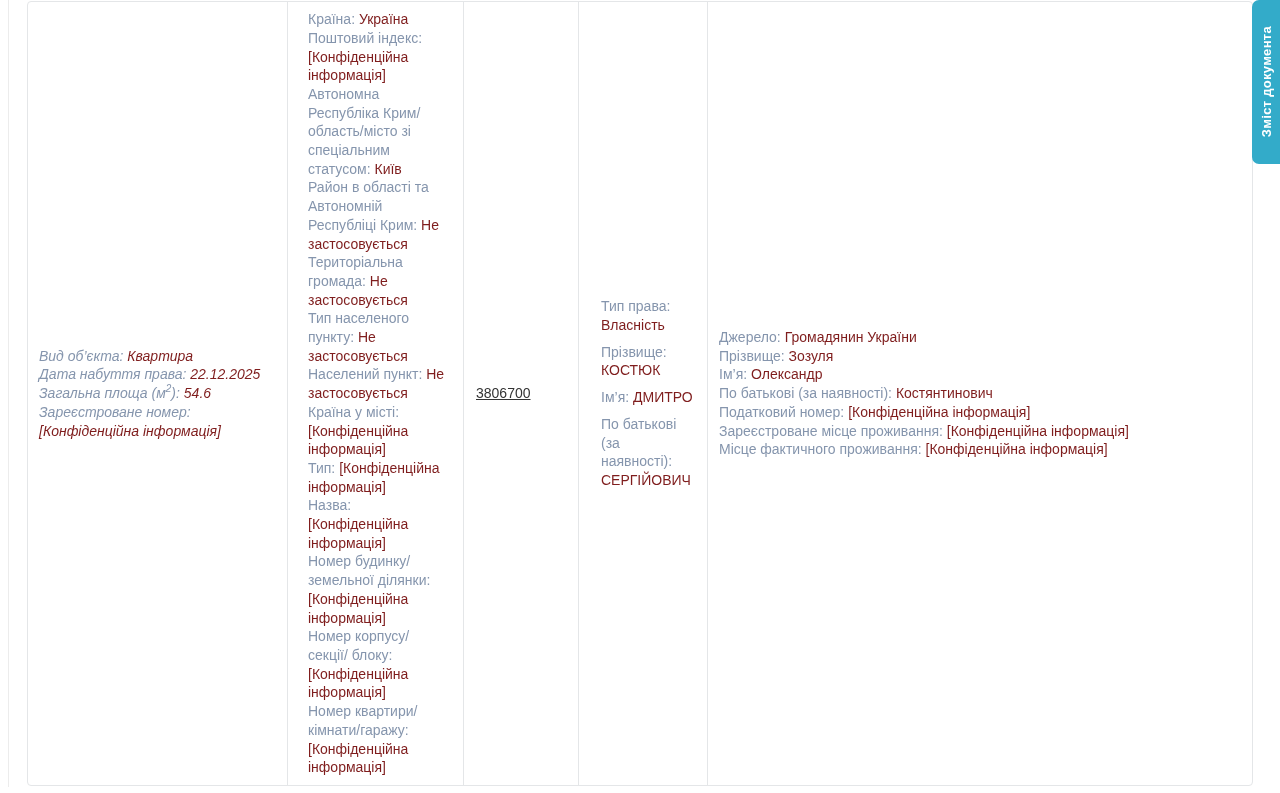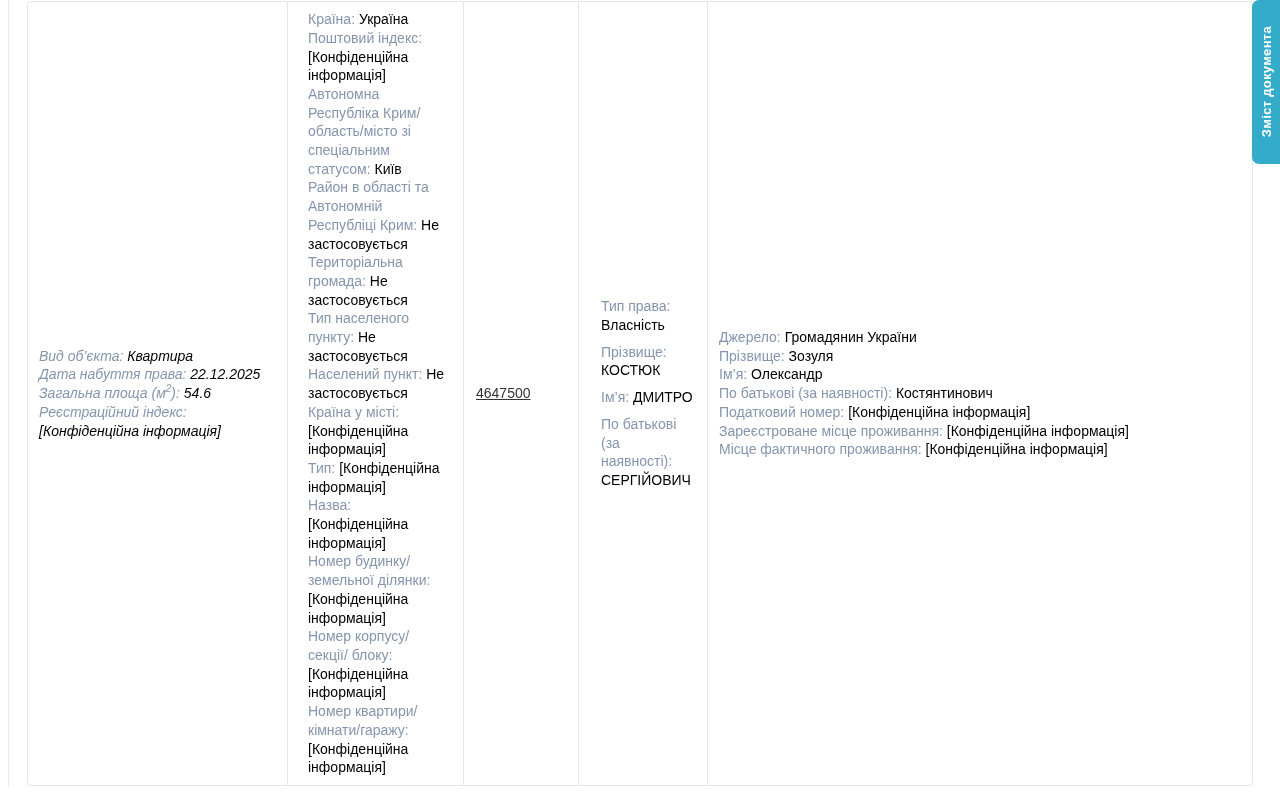--- a/index.html
+++ b/index.html
@@ -43,21 +43,21 @@
     border-right: 1px solid #e4e6e8;
   }
   .cell:last-child { border-right: none; }
   .c1 { width: 260px; padding: 10px 11px; font-style: italic; }
   .c2 { width: 176px; padding: 10px 15px 10px 20px; }
   .c3 { width: 115px; padding: 10px 12px; }
   .c4 { width: 129px; padding: 10px 14px 10px 22px; gap: 8px; }
   .c5 { flex: 1; padding: 10px 11px; }
   .field { margin: 0; }
   .lbl { color: #8595ad; text-align: center; }
-  .val { color: #000000; }
+  .val { color: #7f1d1d; }
   sup { font-size: 10px; line-height: 0; }
   .doc-link {
     color: #333333;
     text-decoration: underline;
     cursor: pointer;
   }
   .toc-tab {
     position: absolute;
     right: 0;
     top: 0;
@@ -95,21 +95,21 @@
     </div>
     <div class="field">
       <span class="lbl">Дата набуття права:</span>
       <span class="val">22.12.2025</span>
     </div>
     <div class="field">
       <span class="lbl"><span>Загальна площа (м</span><sup>2</sup><span>):</span></span>
       <span class="val">54.6</span>
     </div>
     <div class="field">
-      <span class="lbl">Реєстраційний індекс:</span>
+      <span class="lbl">Зареєстроване номер:</span>
       <span class="val">[Конфіденційна інформація]</span>
     </div>
   </div>
 
   <div class="cell c2">
     <div class="field">
       <span class="lbl">Країна:</span>
       <span class="val">Україна</span>
     </div>
     <div class="field">
@@ -157,21 +157,21 @@
       <span class="val">[Конфіденційна інформація]</span>
     </div>
     <div class="field">
       <span class="lbl">Номер квартири/ кімнати/гаражу:</span>
       <span class="val">[Конфіденційна інформація]</span>
     </div>
   </div>
 
   <div class="cell c3">
     <div class="field">
-      <a class="doc-link">4647500</a>
+      <a class="doc-link">3806700</a>
     </div>
   </div>
 
   <div class="cell c4">
     <div class="field">
       <span class="lbl">Тип права:</span>
       <span class="val">Власність</span>
     </div>
     <div class="field">
       <span class="lbl">Прізвище:</span>

